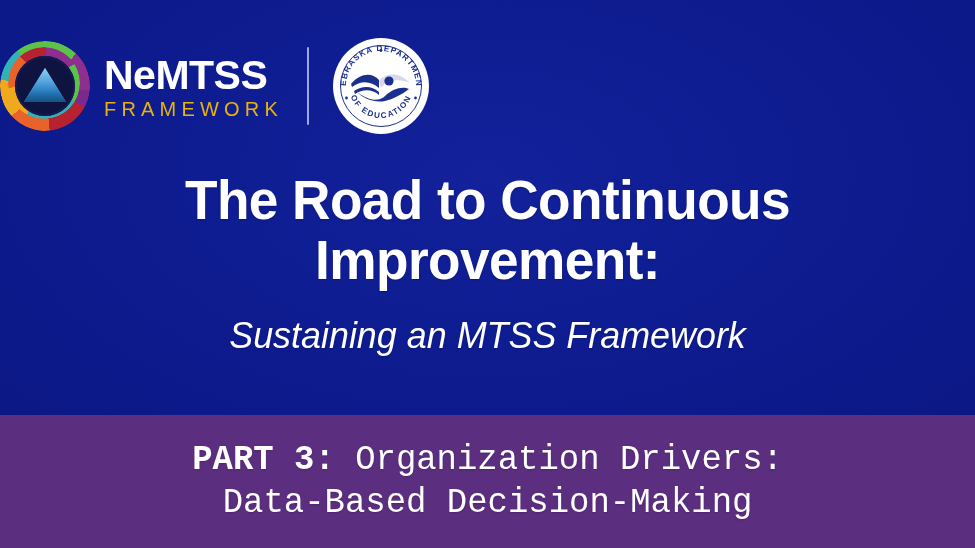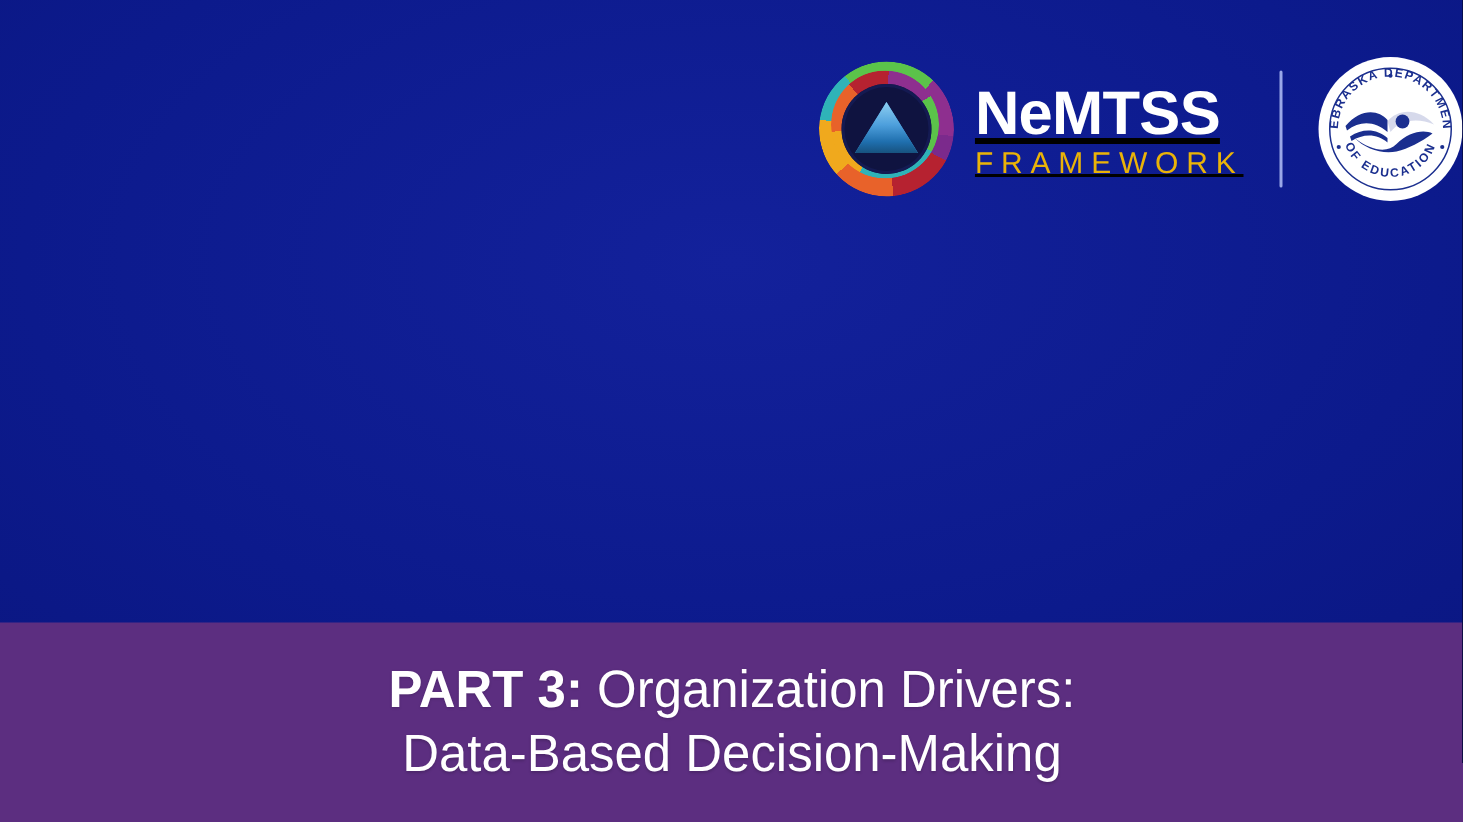--- a/index.html
+++ b/index.html
@@ -33,23 +33,22 @@
 
   
   .logo-lockup {
     position: absolute;
     left: 0;
     top: 30px;
     width: 975px;
     height: 112px;
     display: flex;
     align-items: center;
-    justify-content: flex-end;
+    justify-content: flex-start;
     gap: 0px;
-    text-decoration: underline;
   }
 
   .nemtss-group {
     display: flex;
     align-items: center;
     gap: 14px;
   }
 
   
   .swirl {
@@ -208,20 +207,21 @@
     position: absolute;
     left: 0;
     top: 415px;
     width: 975px;
     height: 133px;
     background: #5c2e80;
     display: flex;
     align-items: center;
     justify-content: center;
     text-align: center;
+    font-family: Liberation Mono, monospace;
   }
   .banner-text {
     color: #ffffff;
     font-size: 35px;
     line-height: 1.22;
     font-weight: normal;
     transform: scaleX(0.97);
     text-shadow: 0 1px 2px rgba(0,0,0,0.18);
   }
   .banner-text .part { font-weight: bold; }
@@ -276,20 +276,27 @@
         <path d="M2 16 C12 4, 24 5, 30 12 L30 20 C22 13, 12 12, 3 19 Z" fill="#1b2f8f"></path>
         <path d="M4 21 C13 15, 22 16, 30 22 L30 25 C22 19, 13 19, 5 24 Z" fill="#ffffff"></path>
         <path d="M5 23 C14 17, 23 18, 30 24 L30 27 C23 21, 14 21, 6 26 Z" fill="#1b2f8f"></path>
         <path d="M30 13 C36 5, 50 3, 61 15 C50 10, 38 12, 32 20 Z" fill="#1b2f8f" opacity="0.18"></path>
         <path d="M8 24 C20 33, 30 34, 36 28 C44 20, 54 18, 60 21 C52 27, 44 31, 36 33 C26 35, 15 31, 8 24 Z" fill="#1b2f8f"></path>
         <circle cx="40" cy="13" r="4.6" fill="#1b2f8f"></circle>
       </svg>
     </div>
   </div>
 
+  <div class="title-block">
+    <div class="title-main">
+      <div>The Road to Continuous</div>
+      <div>Improvement:</div>
+    </div>
+    <div class="title-sub">Sustaining an MTSS Framework</div>
+  </div>
 
   <div class="banner">
     <div class="banner-text">
       <div><span class="part">PART 3:</span><span> Organization Drivers:</span></div>
       <div>Data-Based Decision-Making</div>
     </div>
   </div>
 
 </div>
 

